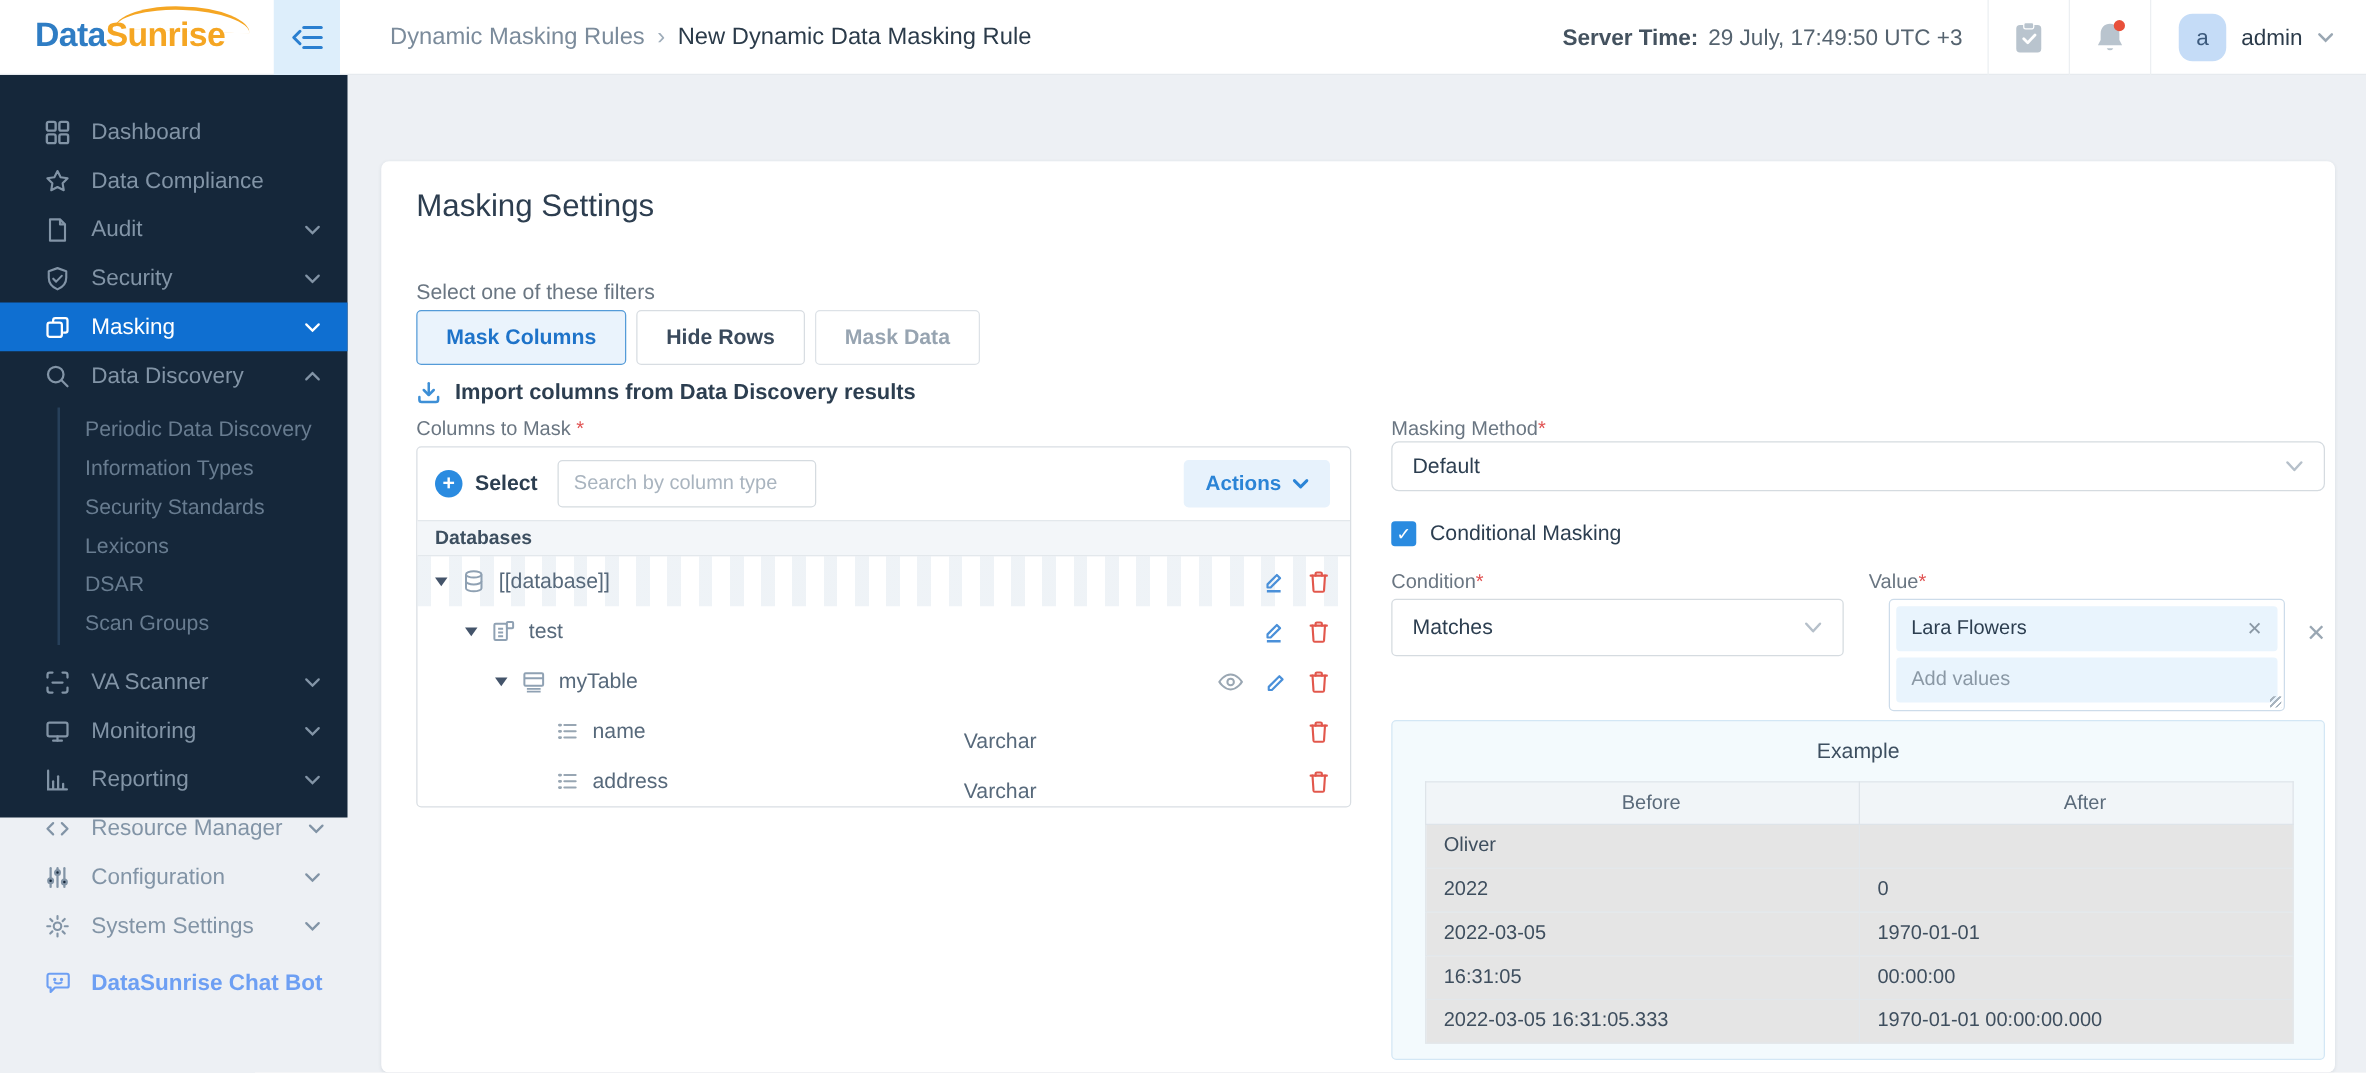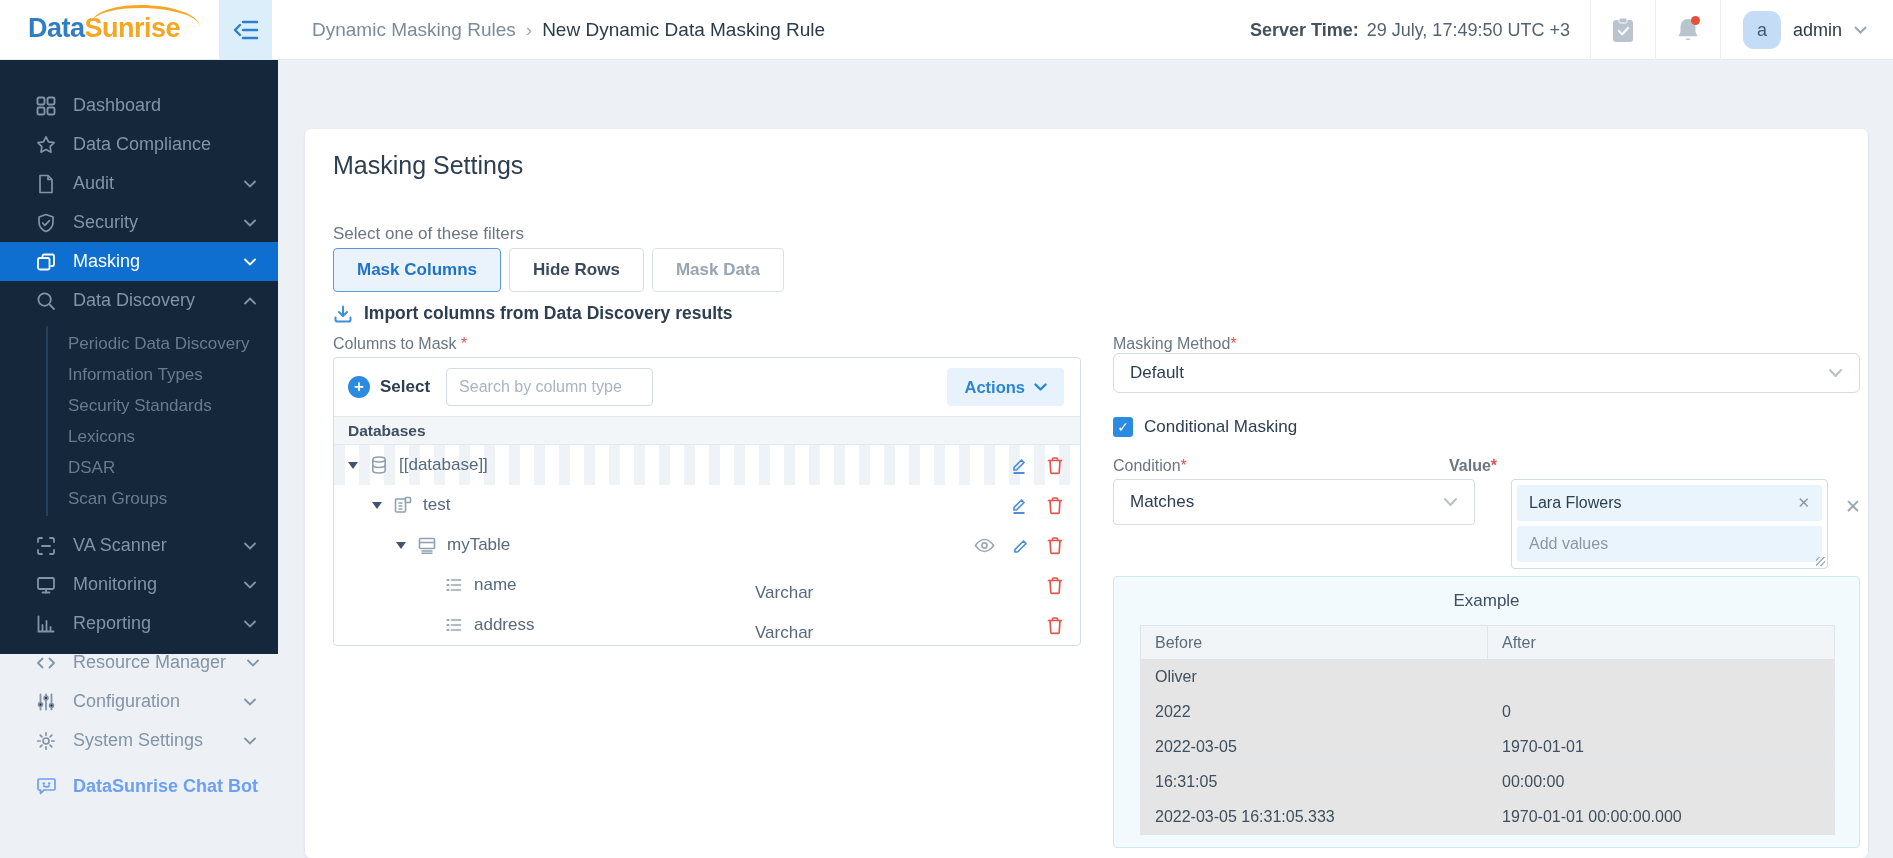--- a/index.html
+++ b/index.html
@@ -64,49 +64,49 @@
   .plus-circle { width:22px; height:22px; border-radius:50%; background:#2a8be0; color:#fff; font-size:17px; line-height:21px; text-align:center; font-weight:700; cursor:pointer; flex:0 0 22px; }
   .sel-lbl { margin-left:10px; font-size:17px; font-weight:700; color:#2c3e50; }
   .search-input { margin-left:16px; width:207px; height:38px; border:1px solid #d5dbe0; border-radius:4px; padding:0 12px; font-size:16px; color:#3a4a5c; font-family:inherit; outline:none; }
   .search-input::placeholder { color:#a9b4bf; }
   .actions-btn { margin-left:auto; height:38px; padding:0 17px; background:#e7f2fc; border:none; border-radius:4px; color:#2b84d6; font-size:16.5px; font-weight:700; display:flex; align-items:center; gap:9px; cursor:pointer; font-family:inherit; }
   .tree-head { height:29px; background:#f3f6f9; border-top:1px solid #e3e8ec; border-bottom:1px solid #e3e8ec; display:flex; align-items:center; padding-left:14px; font-size:15.5px; font-weight:700; color:#3d4f60; }
   .t-row { position:relative; height:40px; display:flex; align-items:center; padding-right:16px; font-size:17px; color:#57697b; cursor:pointer; }
   .t-row.striped { background:repeating-linear-gradient(90deg, rgba(225,233,240,.55) 0 11px, transparent 11px 25px); }
   .caret { width:0; height:0; border-left:5px solid transparent; border-right:5px solid transparent; border-top:7px solid #44546a; margin-right:11px; cursor:pointer; }
   .t-ico { margin-right:10px; display:flex; }
-  .dtype { position:absolute; left:421px; color:#57697b;margin-top:16px; }
+  .dtype { position:absolute; left:437px; color:#57697b;margin-top:16px; }
   .row-actions { margin-left:auto; display:flex; align-items:center; gap:16px; }
   .act { cursor:pointer; display:flex; }
 
   
   .mm-label { position:absolute; left:808px; top:206px; }
   .dropdown { position:absolute; background:#fff; border:1px solid #d5dbe0; display:flex; align-items:center; padding:0 16px; font-size:17px; color:#2c3e50; cursor:pointer; }
   .dd-chev { margin-left:auto; color:#b6c0ca; display:flex; }
   .mm-dd { left:808px; top:224px; width:747px; height:40px; border-radius:6px; }
   .cm-row { position:absolute; left:808px; top:288px; display:flex; align-items:center; gap:11px; cursor:pointer; }
   .cbox { width:20px; height:20px; background:#2a8be0; border-radius:3px; color:#fff; font-size:14px; text-align:center; line-height:20px; }
   .cm-lbl { font-size:17px; color:#2c3e50; }
   .cond-label { position:absolute; left:808px; top:328px; }
-  .val-label { position:absolute; left:1144px; top:328px;font-weight:bold; }
+  .val-label { position:absolute; left:1190px; top:328px; }
   .cond-dd { left:808px; top:350px; width:362px; height:46px; border-radius:4px; }
   .value-box { position:absolute; left:1206px; top:350px; width:317px; height:90px; border:1px solid #cddcea; border-radius:4px; background:#fff; padding:5px 5px; }
   .v-row { height:36px; background:#e9f4fd; border-radius:3px; display:flex; align-items:center; padding:0 12px; font-size:16px; color:#2c3e50; }
   .v-row + .v-row { margin-top:5px; }
   .tag-x { margin-left:auto; color:#8a98a5; font-size:15px; cursor:pointer; }
   .addv-input { width:100%; border:none; background:transparent; font-size:16px; font-family:inherit; color:#2c3e50; outline:none; }
   .addv-input::placeholder { color:#8a98a5; }
   .grip { position:absolute; right:2px; bottom:2px; width:9px; height:9px; background:repeating-linear-gradient(135deg, transparent 0 2px, #a8b4bf 2px 3.5px); cursor:nwse-resize; }
   .clear-x { position:absolute; left:1540px; top:366px; color:#9aa7b3; font-size:19px; cursor:pointer; }
 
   
   .example { position:absolute; left:808px; top:447px; width:747px; height:272px; background:#f3fafd; border:1px solid #d3e7f5; border-radius:4px; }
   .ex-title { text-align:center; margin-top:14px; font-size:17px; color:#3d4f60; }
   .ex-table { position:absolute; left:26px; top:48px; width:695px; border-collapse:collapse; }
-  .ex-table th { background:#f1f5f8; color:#5b6b7b; font-weight:400; text-align:left; font-size:16px; height:34px; padding-left:14px; border:1px solid #dee4e9; width:50%; }
+  .ex-table th { background:#f1f5f8; color:#5b6b7b; font-weight:400; text-align:center; font-size:16px; height:34px; padding-left:14px; border:1px solid #dee4e9; width:50%; }
   .ex-table td { background:#e5e5e5; color:#3e4e5e; font-size:16px; height:35px; padding-left:14px; border:1px solid #e2e7eb; }
 </style>
 </head>
 <body>
 
 <div class="stage">
 
   <div class="topbar">
     <div class="logo">
       <span class="p1">Data</span><span class="p2">Sunrise</span>

